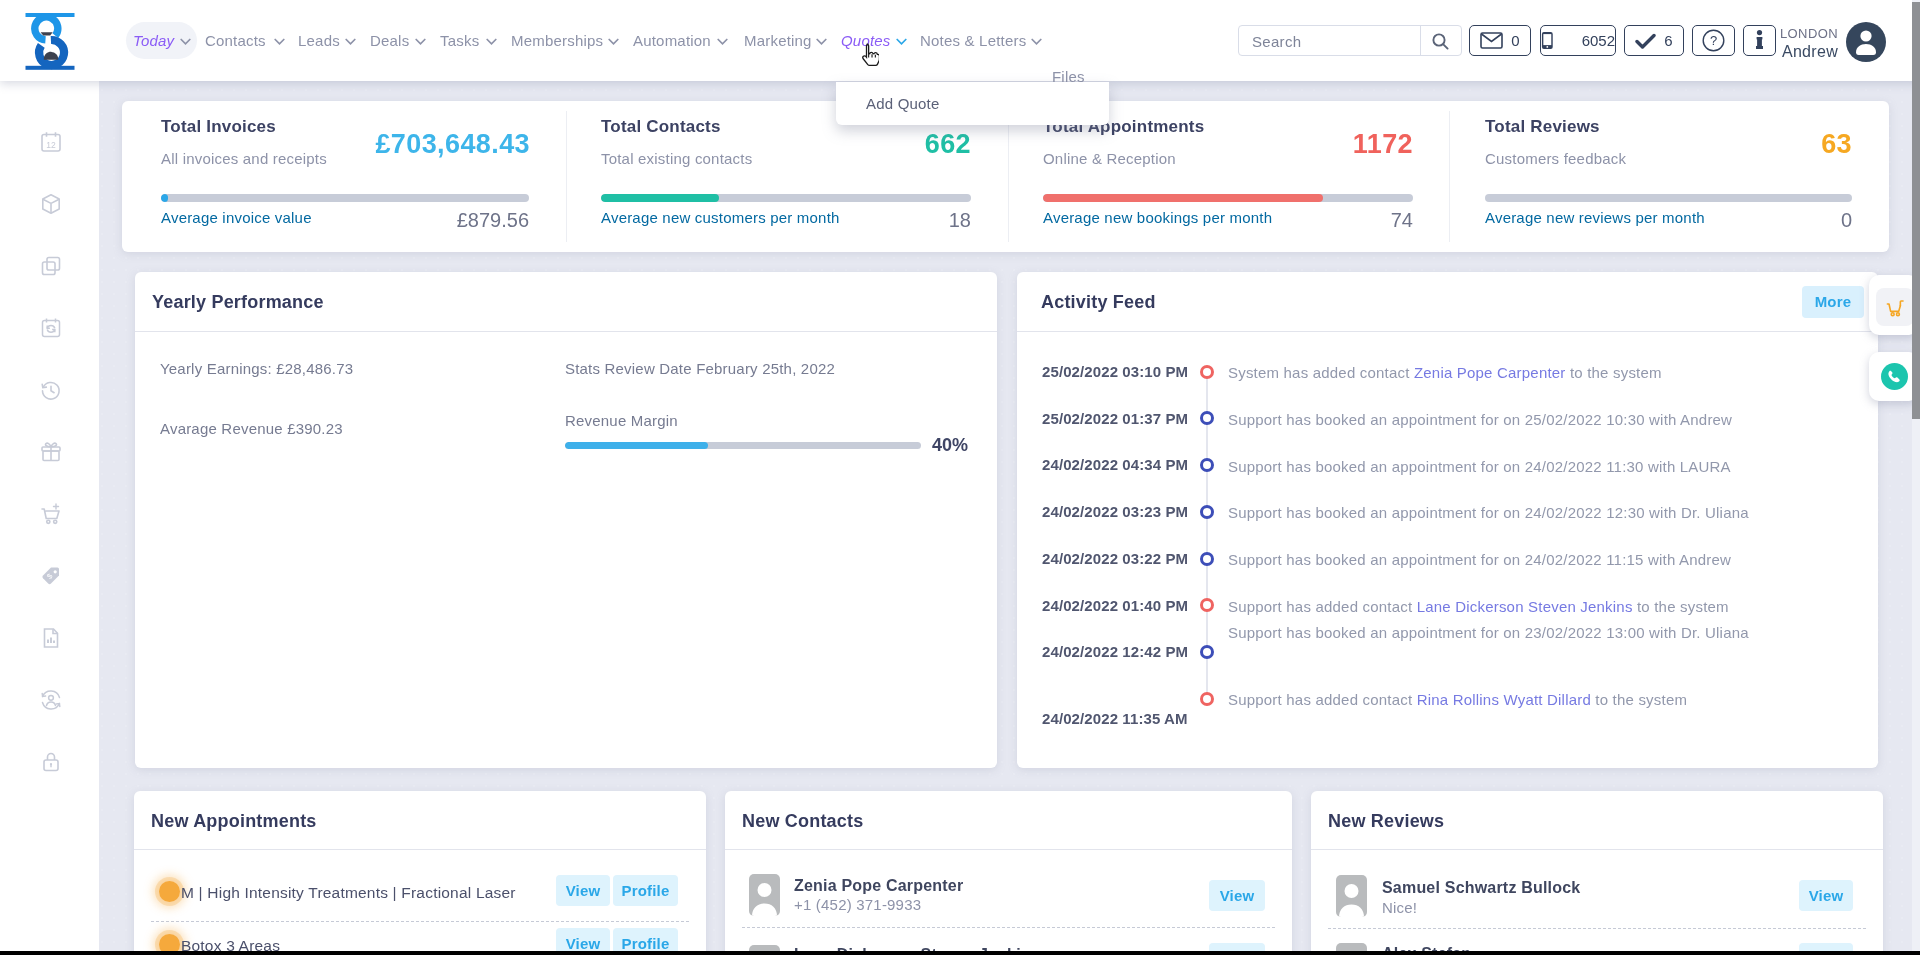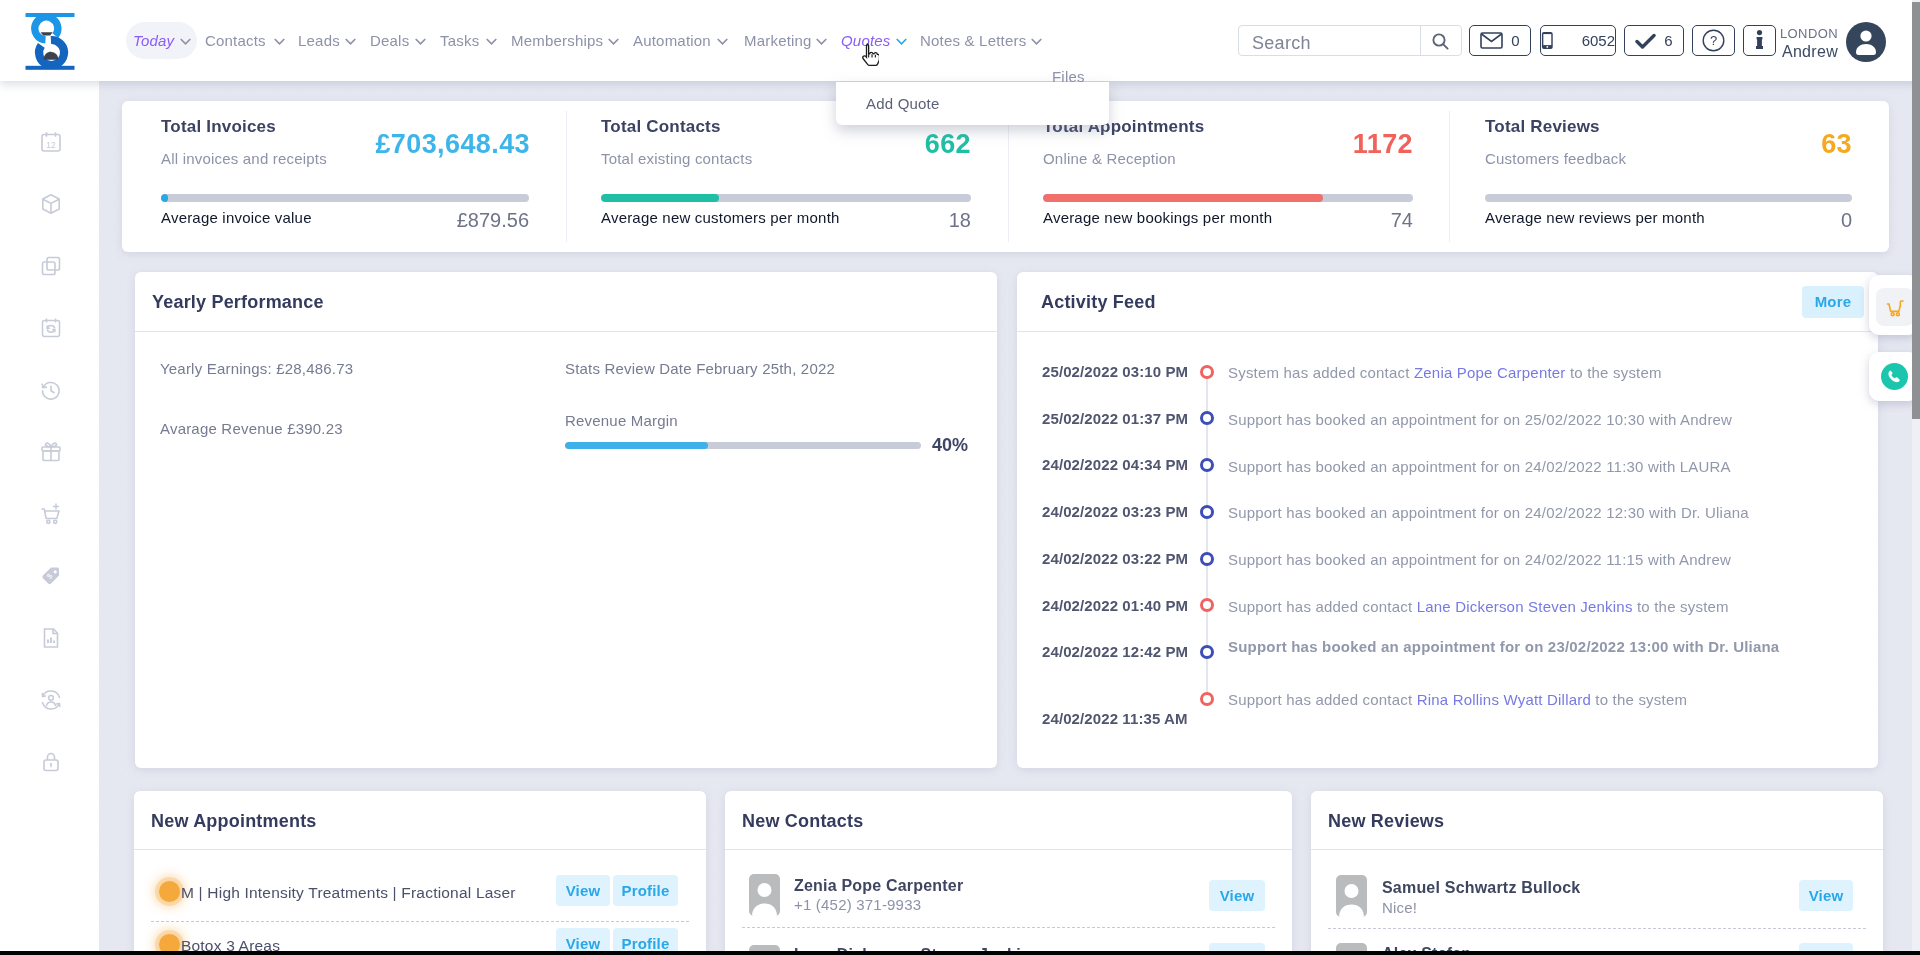--- a/index.html
+++ b/index.html
@@ -25,21 +25,21 @@
 }
 .navitem { position:absolute; top:32px; font-size:15px; font-weight:500; color:#8d92a8; letter-spacing:.2px; white-space:nowrap; }
 .navblue { color:#8b5cf6;font-style:italic; }
 .chev { position:absolute; top:38px; }
 .pill { position:absolute; left:126px; top:22px; width:71px; height:37px; border-radius:19px; background:#f1f3f8; }
 
 .search {
   position:absolute; left:1238px; top:25px; width:224px; height:31px;
   border:1px solid #d9dde8; border-radius:4px; background:#fff;
 }
-.search .txt { position:absolute; left:13px; top:7px; font-size:18px; color:#7e8498; letter-spacing:.3px; }
+.search .txt { position:absolute; left:13px; top:7px; font-size:15px; color:#7e8498; letter-spacing:.3px; }
 .search .sep { position:absolute; right:40px; top:0; width:1px; height:29px; background:#d9dde8; }
 .tbox {
   position:absolute; top:25px; height:31px; border:1.5px solid #33415c; border-radius:5px;
   background:#fff; color:#33415c; display:flex; align-items:center; justify-content:center;
   font-size:15px; gap:8px;
 }
 .uname { position:absolute; text-align:right; line-height:1; }
 .avatar { position:absolute; left:1846px; top:22px; width:40px; height:40px; border-radius:50%; background:#35465c; }
 
 .dropdown {
@@ -56,21 +56,21 @@
   position:absolute; left:122px; top:101px; width:1767px; height:151px;
   background:#fff; border-radius:6px; box-shadow:0 2px 8px rgba(150,156,180,.25);
   z-index:5;
 }
 .statrow .div { position:absolute; top:10px; width:1px; height:131px; background:#eceef3; }
 .sc-title { position:absolute; top:16px; font-size:17px; font-weight:700; color:#3c4263; letter-spacing:.2px; }
 .sc-sub { position:absolute; top:49px; font-size:15px; color:#8d92a8; letter-spacing:.2px; }
 .sc-val { position:absolute; top:28px; font-size:27px; font-weight:600; letter-spacing:.4px; text-align:right; }
 .bar { position:absolute; top:93px; height:8px; border-radius:4px; background:#c7ccd8; overflow:hidden; }
 .bar i { position:absolute; left:0; top:0; bottom:0; border-radius:4px; }
-.sc-avg { position:absolute; top:108px; font-size:15px; color:#0f172a; letter-spacing:.2px; }
+.sc-avg { position:absolute; top:108px; font-size:15px; color:#0369a1; letter-spacing:.2px; }
 .sc-avgv { position:absolute; top:108px; font-size:20px; color:#6e7389; text-align:right; }
 
 .panel { position:absolute; background:#fff; border-radius:6px; box-shadow:0 2px 8px rgba(150,156,180,.25); }
 .ptitle { position:absolute; left:17px; top:20px; font-size:18px; font-weight:700; color:#353b5e; letter-spacing:.2px; }
 .phead { position:absolute; left:0; top:59px; width:100%; height:1px; background:#e2e4ec; }
 
 .feeddate { position:absolute; font-size:15px; font-weight:700; color:#50566f; letter-spacing:.1px; white-space:nowrap; }
 .feedtxt { position:absolute; font-size:15px; color:#9298ac; letter-spacing:.2px; white-space:nowrap; }
 .feedtxt a { color:#767ae2; text-decoration:none; }
 .fcirc { position:absolute; width:14px; height:14px; border-radius:50%; background:#fff; }
@@ -362,21 +362,21 @@
   <div class="fcirc" style="left:183px; top:232.5px; border:3.5px solid #3d4eb8;"></div>
   <div class="feedtxt" style="left:211px; top:232px;">Support has booked an appointment for on 24/02/2022 12:30 with Dr. Uliana</div>
   <div class="feeddate" style="left:25px; top:278px;">24/02/2022 03:22 PM</div>
   <div class="fcirc" style="left:183px; top:279.5px; border:3.5px solid #3d4eb8;"></div>
   <div class="feedtxt" style="left:211px; top:279px;">Support has booked an appointment for on 24/02/2022 11:15 with Andrew</div>
   <div class="feeddate" style="left:25px; top:325px;">24/02/2022 01:40 PM</div>
   <div class="fcirc" style="left:183px; top:326px; border:3.5px solid #ef6461;"></div>
   <div class="feedtxt" style="left:211px; top:326px;">Support has added contact <a>Lane Dickerson Steven Jenkins</a> to the system</div>
   <div class="feeddate" style="left:25px; top:371px;">24/02/2022 12:42 PM</div>
   <div class="fcirc" style="left:183px; top:373px; border:3.5px solid #3d4eb8;"></div>
-  <div class="feedtxt" style="left:211px; top:366px;font-weight:bold;">Support has booked an appointment for on 23/02/2022 13:00 with Dr. Uliana</div>
+  <div class="feedtxt" style="left:211px; top:352px;">Support has booked an appointment for on 23/02/2022 13:00 with Dr. Uliana</div>
   <div class="feeddate" style="left:25px; top:418px;margin-top:20px;">24/02/2022 11:35 AM</div>
   <div class="fcirc" style="left:183px; top:419.5px; border:3.5px solid #ef6461;"></div>
   <div class="feedtxt" style="left:211px; top:419px;">Support has added contact <a>Rina Rollins Wyatt Dillard</a> to the system</div>
 </div>
 
 <div class="panel" id="pNA" style="left:134px; top:791px; width:572px; height:180px;">
   <div class="ptitle">New Appointments</div>
   <div class="phead" style="top:58px;"></div>
   <div class="appt-dot" style="left:25px; top:90px;"></div>
   <div class="appt-txt" style="left:47px; top:93px;">M | High Intensity Treatments | Fractional Laser</div>

